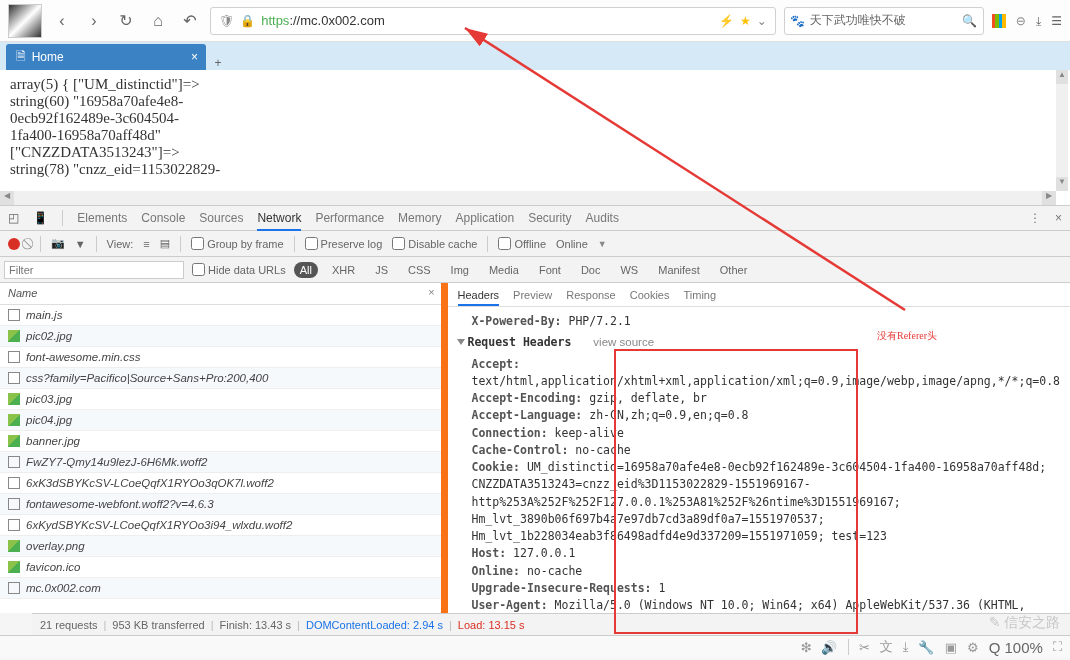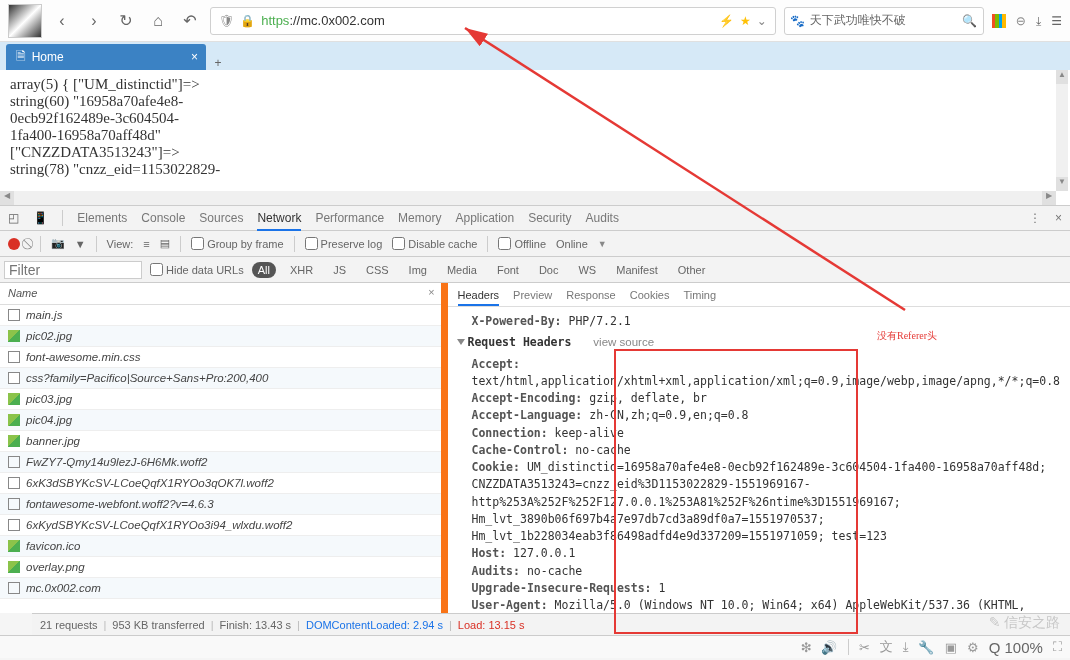--- a/index.html
+++ b/index.html
@@ -33,21 +33,21 @@
 .devtools-hdr { height: 26px; background: #f3f3f3; border-top: 1px solid #ccc; border-bottom: 1px solid #ccc; display: flex; align-items: center; padding: 0 8px; gap: 14px; font-size: 12px; color: #777; }
 .devtools-hdr .tab-itm { cursor: pointer; }
 .devtools-hdr .tab-itm.active { color: #333; border-bottom: 2px solid #1a73e8; padding-bottom: 4px; margin-bottom: -6px; }
 .devtools-hdr .spacer { flex: 1; }
 .devtools-toolbar { height: 26px; background: #f3f3f3; border-bottom: 1px solid #ccc; display: flex; align-items: center; padding: 0 8px; gap: 10px; font-size: 11px; color: #666; }
 .rec { width: 12px; height: 12px; border-radius: 50%; background: #d93025; }
 .sep { width: 1px; height: 16px; background: #ccc; }
 .chk { display: flex; align-items: center; gap: 3px; }
 .chk input { margin: 0; }
 .filter-row { height: 26px; background: #f3f3f3; border-bottom: 1px solid #ccc; display: flex; align-items: center; padding: 0 4px; gap: 8px; font-size: 11px; color: #666; }
-.filter-row input.filter { width: 138px; height: 18px; border: 1px solid #ccc; padding: 0 4px; font-size: 14px; }
+.filter-row input.filter { width: 180px; height: 18px; border: 1px solid #ccc; padding: 0 4px; font-size: 11px; }
 .pill { padding: 2px 6px; border-radius: 8px; cursor: pointer; }
 .pill.active { background: #555; color: #fff; }
 .main-panels { height: 330px; display: flex; background: #fff; }
 .left-panel { width: 606px; border-right: 7px solid #f97316; display: flex; flex-direction: column; font-style: italic; }
 .name-hdr { height: 22px; border-bottom: 1px solid #ddd; padding: 4px 8px; font-size: 11px; color: #555; position: relative; }
 .name-hdr .x { position: absolute; right: 6px; top: 3px; color: #888; cursor: pointer; }
 .file-list { flex: 1; overflow: hidden; }
 .file-row { height: 21px; padding: 3px 8px; border-bottom: 1px solid #eee; display: flex; align-items: center; gap: 6px; font-size: 11.5px; color: #444; }
 .file-row:nth-child(even) { background: #f5f9fc; }
 .ficon { width: 12px; height: 12px; border: 1px solid #888; display: inline-block; }
@@ -248,25 +248,25 @@
         <div class="file-row">
           <span class="ficon "></span>
           <span>fontawesome-webfont.woff2?v=4.6.3</span>
         </div>
         <div class="file-row">
           <span class="ficon "></span>
           <span>6xKydSBYKcSV-LCoeQqfX1RYOo3i94_wlxdu.woff2</span>
         </div>
         <div class="file-row">
           <span class="ficon img"></span>
+          <span>overlay.png</span>
+        </div>
+        <div class="file-row">
+          <span class="ficon img"></span>
           <span>favicon.ico</span>
-        </div>
-        <div class="file-row">
-          <span class="ficon img"></span>
-          <span>overlay.png</span>
         </div>
         <div class="file-row">
           <span class="ficon "></span>
           <span>mc.0x002.com</span>
         </div>
       </div>
   </div>
   <div class="right-panel">
     <div class="detail-tabs">
       <span class="dt active">Headers</span>
@@ -279,21 +279,21 @@
       <div class="hrow" style="padding-left:14px"><span class="hk">X-Powered-By:</span> <span class="hv">PHP/7.2.1</span></div>
       <div class="section-title"><span class="triangle"></span><span>Request Headers</span><span class="vs">view source</span></div>
       <div id="hdrs" style="padding-left:14px">
           <div class="hrow"><span class="hk">Accept:</span><span class="hv"> text/html,application/xhtml+xml,application/xml;q=0.9,image/webp,image/apng,*/*;q=0.8</span></div>
           <div class="hrow"><span class="hk">Accept-Encoding:</span><span class="hv"> gzip, deflate, br</span></div>
           <div class="hrow"><span class="hk">Accept-Language:</span><span class="hv"> zh-CN,zh;q=0.9,en;q=0.8</span></div>
           <div class="hrow"><span class="hk">Connection:</span><span class="hv"> keep-alive</span></div>
           <div class="hrow"><span class="hk">Cache-Control:</span><span class="hv"> no-cache</span></div>
           <div class="hrow"><span class="hk">Cookie:</span><span class="hv"> UM_distinctid=16958a70afe4e8-0ecb92f162489e-3c604504-1fa400-16958a70aff48d; CNZZDATA3513243=cnzz_eid%3D1153022829-1551969167-http%253A%252F%252F127.0.0.1%253A81%252F%26ntime%3D1551969167; Hm_lvt_3890b06f697b4a7e97db7cd3a89df0a7=1551970537; Hm_lvt_1b228034eab3f86498adfd4e9d337209=1551971059; test=123</span></div>
           <div class="hrow"><span class="hk">Host:</span><span class="hv"> 127.0.0.1</span></div>
-          <div class="hrow"><span class="hk">Audits:</span><span class="hv"> no-cache</span></div>
+          <div class="hrow"><span class="hk">Online:</span><span class="hv"> no-cache</span></div>
           <div class="hrow"><span class="hk">Upgrade-Insecure-Requests:</span><span class="hv"> 1</span></div>
           <div class="hrow"><span class="hk">User-Agent:</span><span class="hv"> Mozilla/5.0 (Windows NT 10.0; Win64; x64) AppleWebKit/537.36 (KHTML, like Gecko) Chrome/63.0.3239.132 Safari/537.36</span></div>
         </div>
     </div>
   </div>
 </div>
 
 <div class="status-bar">
   <span>21 requests</span>
     <span class="sep2">|</span>

